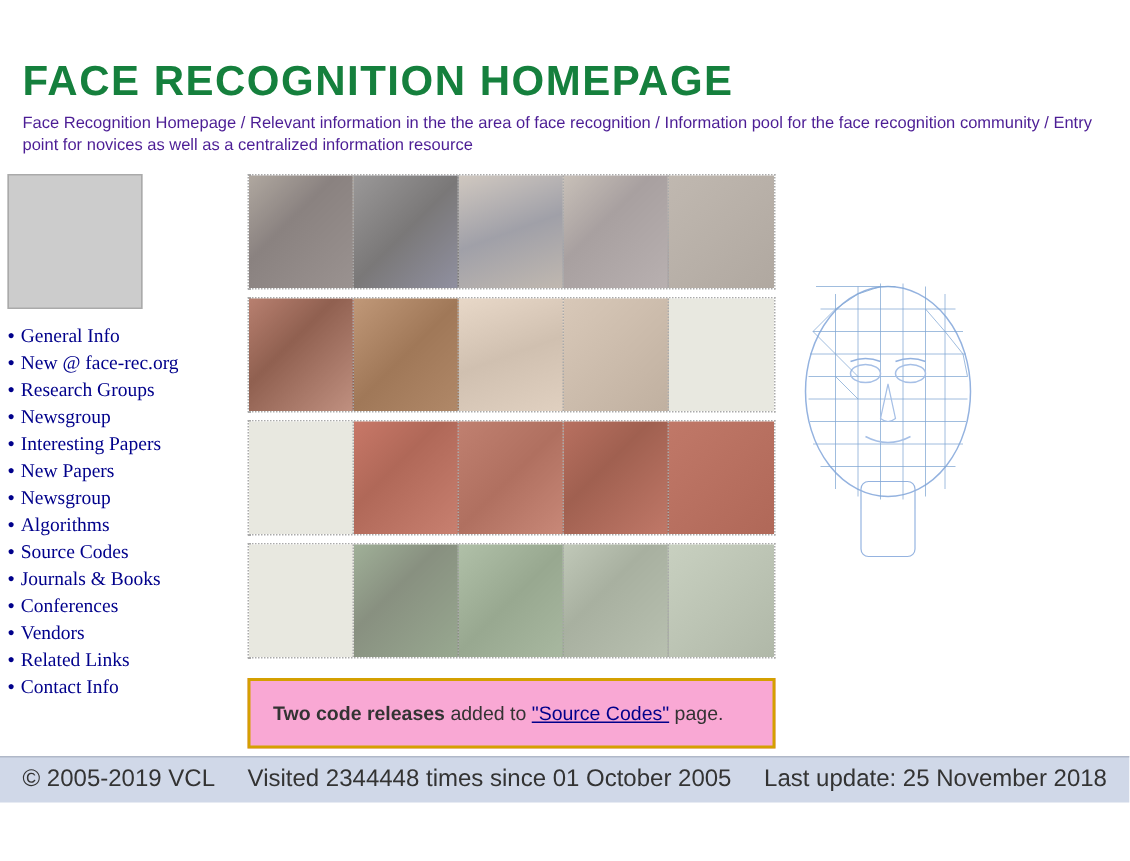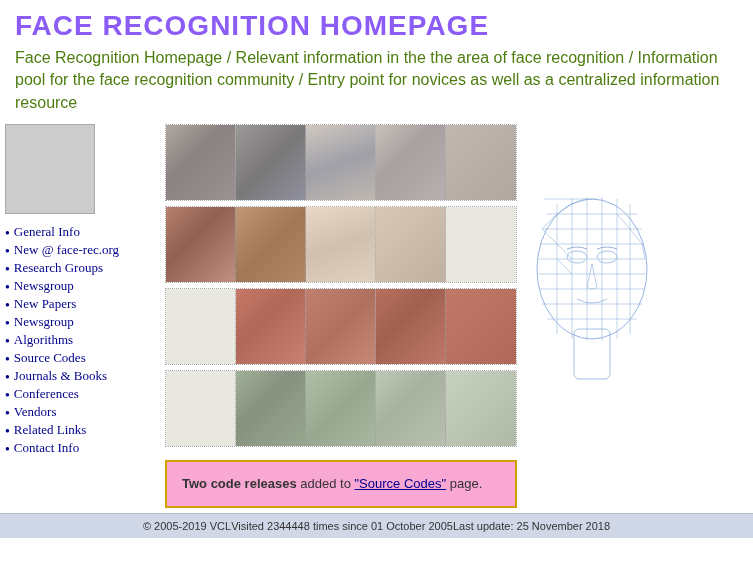--- a/index.html
+++ b/index.html
@@ -1,21 +1,21 @@
 <!DOCTYPE html>
 <html><head>
   <meta charset="utf-8">
   <style>
     * { margin: 0; padding: 0; box-sizing: border-box; }
     body { font-family: Arial, sans-serif; font-size: 13px; background: #fff; width: 753px; min-height: 574px; }
 
     
     #header { padding: 10px 15px 5px 15px; }
-    #header h1 { font-size: 28px; color: #8b5cf6; font-weight: bold; letter-spacing: 1px; }
-    #header p { font-size: 16px; color: #4d7c0f; margin-top: 5px; line-height: 1.4; }
+    #header h1 { font-size: 28px; color: #15803d; font-weight: bold; letter-spacing: 1px; margin-top: 28px; }
+    #header p { font-size: 11px; color: #4c1d95; margin-top: 5px; line-height: 1.4; }
 
     
     #layout { display: flex; }
 
     
     #sidebar { width: 155px; min-width: 155px; padding: 5px 0 5px 5px; font-family: Liberation Serif, serif; }
     .sidebar-placeholder { width: 90px; height: 90px; background: #ccc; border: 1px solid #aaa; margin-bottom: 10px; }
     .sidebar-nav { list-style: none; padding: 0; margin-top: 5px; }
     .sidebar-nav li { margin: 2px 0; display: flex; align-items: center; }
     .sidebar-nav li::before { content: '●'; color: #00008B; font-size: 8px; margin-right: 4px; }
@@ -55,21 +55,21 @@
     .face-green4 { background: linear-gradient(135deg, #c8d0c0 0%, #b0b8a8 100%); }
     .wire-face { width: 150px; height: 310px; display: flex; align-items: center; justify-content: center; overflow: hidden; }
 
     
     .news-box { border: 2px solid #d4a000; padding: 12px 15px; margin-top: 8px; background: #f9a8d4; }
     .news-box p { font-size: 13px; color: #333; line-height: 1.5; }
     .news-box a { color: #00008B; }
     .news-box strong { font-weight: bold; }
 
     
-    #footer { background: #d0d8e8; padding: 6px 15px; display: flex; justify-content: center; align-items: center; font-size: 11px; color: #333; margin-top: auto; border-top: 1px solid #b0b8c8; }
+    #footer { background: #d0d8e8; padding: 6px 15px; display: flex; justify-content: space-between; align-items: center; font-size: 16px; color: #333; margin-top: auto; border-top: 1px solid #b0b8c8; }
 
     
     .wire-svg { width: 140px; height: 300px; }
 
     
     .content-area { display: flex; align-items: flex-start; }
     .grid-area { display: flex; flex-direction: column; }
   </style>
 </head>
 <body>
@@ -88,20 +88,23 @@
           <a href="#">General Info</a>
         </li>
       <li>
           <a href="#">New @ face-rec.org</a>
         </li>
       <li>
           <a href="#">Research Groups</a>
         </li>
       <li>
           <a href="#">Newsgroup</a>
+        </li>
+      <li>
+          <a href="#">Interesting Papers</a>
         </li>
       <li>
           <a href="#">New Papers</a>
         </li>
       <li>
           <a href="#">Newsgroup</a>
         </li>
       <li>
           <a href="#">Algorithms</a>
         </li>

